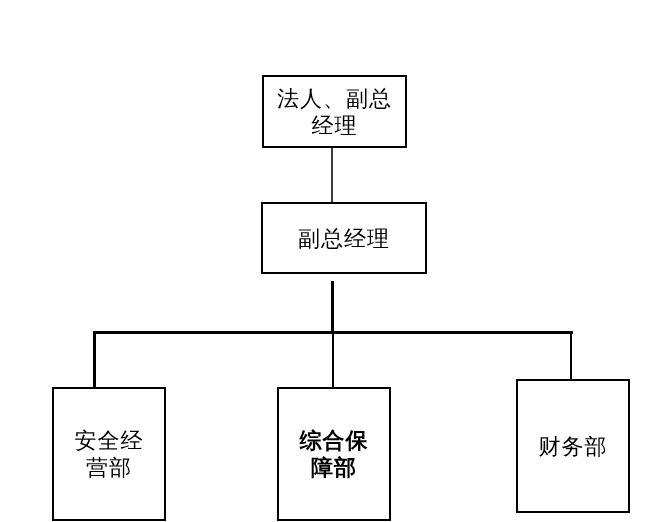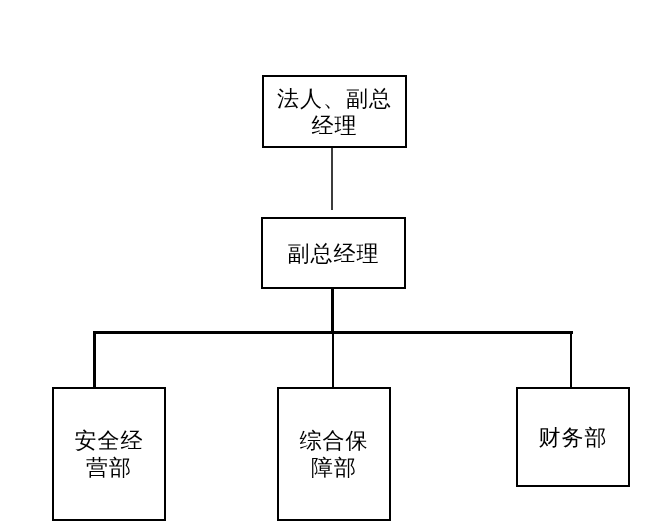--- a/index.html
+++ b/index.html
@@ -28,24 +28,24 @@
     text-align: center;
     color: #000000;
     font-size: 22px;
     line-height: 27px;
     letter-spacing: 1px;
     z-index: 2;
   }
   .org-box .line { display: block; white-space: nowrap; }
 
   .box-root    { left: 262px; top: 39px;  width: 145px; height: 73px; }
-  .box-deputy  { left: 261px; top: 181px; width: 145px; height: 72px; }
+  .box-deputy  { left: 261px; top: 166px; width: 166px; height: 72px; }
   .box-safety  { left: 52px;  top: 351px; width: 114px; height: 134px; }
-  .box-support { left: 277px; top: 351px; width: 114px; height: 134px; }
-  .box-finance { left: 516px; top: 351px; width: 114px; height: 100px; }
+  .box-support { left: 277px; top: 351px; width: 114px; height: 134px; font-weight: bold; }
+  .box-finance { left: 516px; top: 343px; width: 114px; height: 134px; }
 
   .edge {
     position: absolute;
     background: #000000;
     z-index: 1;
   }
   .edge-root-deputy   { left: 331px; top: 112px; width: 2px;   height: 62px; background: #3c3c3c; }
   .edge-deputy-trunk  { left: 331px; top: 245px; width: 3px;   height: 53px; }
   .edge-horizontal    { left: 93px;  top: 295px; width: 480px; height: 3px; }
   .edge-drop-safety   { left: 93px;  top: 295px; width: 3px;   height: 57px; }

